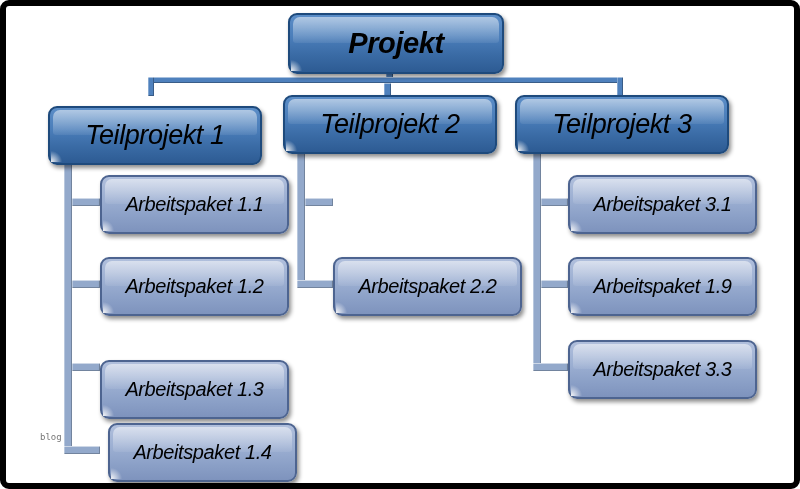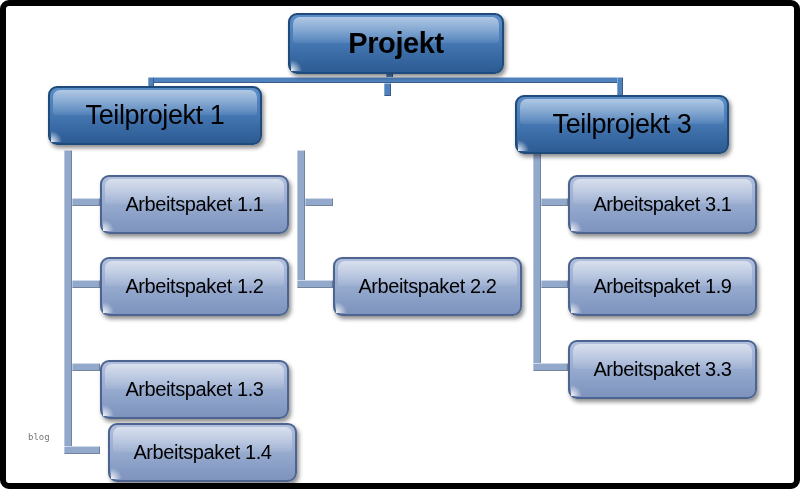--- a/index.html
+++ b/index.html
@@ -38,32 +38,33 @@
     pointer-events:none;
   }
   .node::after{ 
     content:'';position:absolute;left:1px;bottom:1px;width:11px;height:11px;
     background:radial-gradient(circle at 0% 100%,rgba(255,255,255,.95),rgba(255,255,255,0) 72%);
     pointer-events:none;
   }
   .blue{
     background:linear-gradient(180deg,#5b8dc7 0%,#4a7db9 40%,#3a6ba5 70%,#2d5b93 100%);
     border:2px solid #1e4a7c;
+    font-style:italic;
   }
   .lite{
     background:linear-gradient(180deg,#b0bfdc 0%,#9cafd2 40%,#8ba0c7 72%,#7e93bd 100%);
     border:2px solid #4d6490;
   }
   .lbl{position:relative;z-index:3;letter-spacing:-0.4px;}
   .root-lbl{font-size:29px;font-weight:bold;}
   .tp-lbl{font-size:27px;}
-  .ap-lbl{font-size:20px;}
+  .ap-lbl{font-size:20px;font-style:italic;}
   
   .watermark{
-    position:absolute;left:28px;top:432px;z-index:4;
+    position:absolute;left:40px;top:432px;z-index:4;
     font-family:"DejaVu Sans Mono",monospace;font-size:9px;color:#777;
   }
 </style>
 </head>
 <body>
 
 <div class="canvas">
 
   <div class="frame"></div>
 
@@ -85,22 +86,25 @@
 
   <div class="line line-light" style="left:533px;top:150px;width:8px;height:221px"></div>
   <div class="line line-light" style="left:541px;top:198px;width:27px;height:8px"></div>
   <div class="line line-light" style="left:541px;top:280px;width:27px;height:8px"></div>
   <div class="line line-light" style="left:533px;top:363px;width:35px;height:8px"></div>
 
   <div class="node blue" style="left:288px;top:13px;width:212px;height:57px">
     <span class="lbl root-lbl">Projekt</span>
   </div>
 
-  <div class="node blue" style="left:48px;top:86px;width:210px;height:55px">
+  <div class="node blue" style="left:48px;top:106px;width:210px;height:55px">
     <span class="lbl tp-lbl">Teilprojekt 1</span>
+  </div>
+  <div class="node blue" style="left:283px;top:95px;width:210px;height:55px">
+    <span class="lbl tp-lbl">Teilprojekt 2</span>
   </div>
   <div class="node blue" style="left:515px;top:95px;width:210px;height:55px">
     <span class="lbl tp-lbl">Teilprojekt 3</span>
   </div>
 
   <div class="node lite" style="left:100px;top:175px;width:185px;height:55px">
     <span class="lbl ap-lbl">Arbeitspaket 1.1</span>
   </div>
   <div class="node lite" style="left:100px;top:257px;width:185px;height:55px">
     <span class="lbl ap-lbl">Arbeitspaket 1.2</span>

